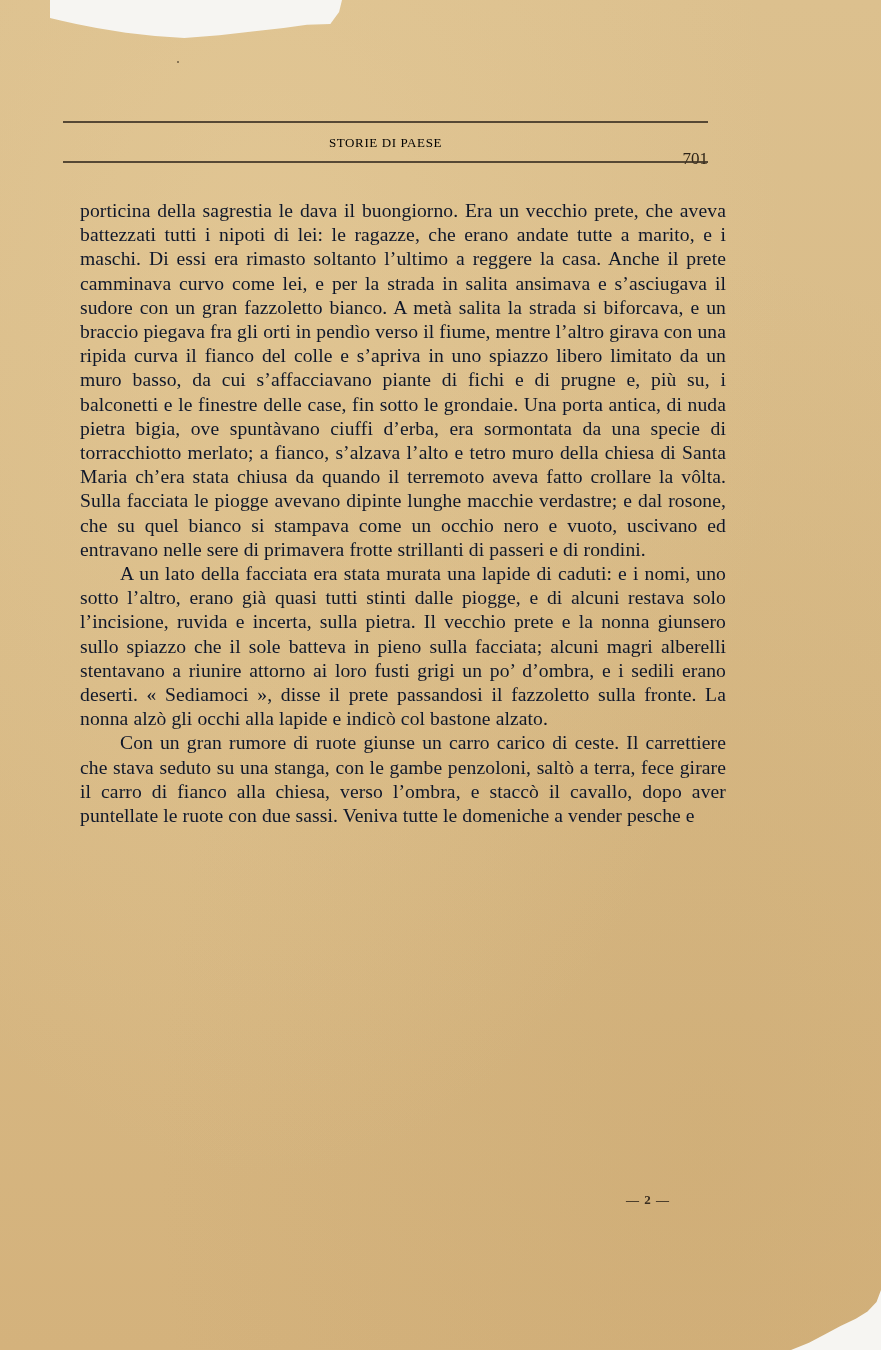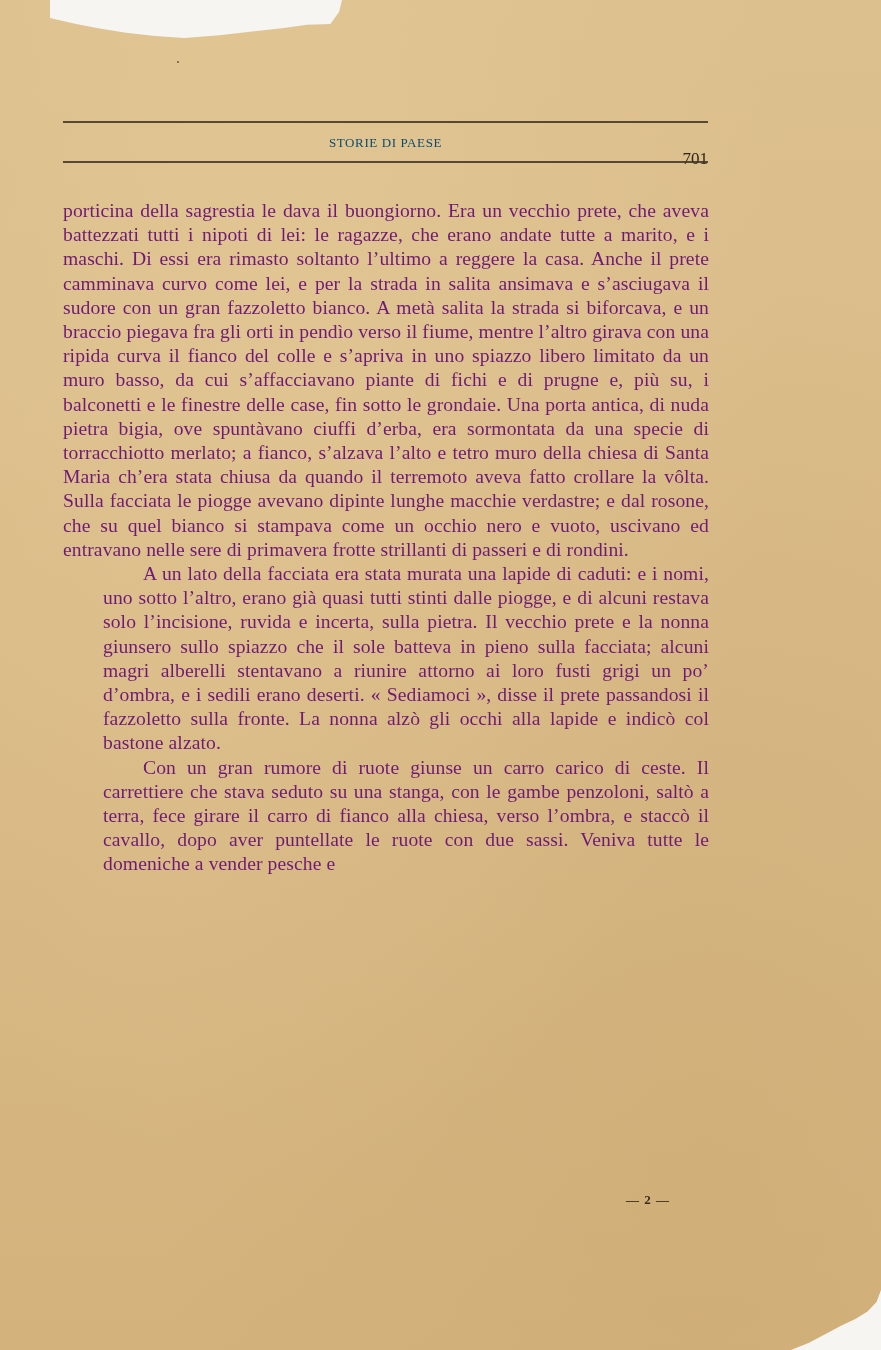--- a/index.html
+++ b/index.html
@@ -64,48 +64,47 @@
     .rule.top { top: 0; }
     .rule.bottom { top: 40px; }
     .head-title {
       position: absolute;
       left: 0;
       width: 645px;
       top: 14px;
       text-align: center;
       font-size: 13px;
       letter-spacing: 0.6px;
-      color: #0c4a6e;
+      color: #000000;
     }
     .head-page {
       position: absolute;
       right: 0;
       top: 11px;
       font-size: 17px;
       color: #2e2418;
       margin-top: 17px;
     }
     .body-text {
       position: absolute;
-      left: 63px;
+      left: 80px;
       top: 199px;
       width: 646px;
       font-size: 19.6px;
       line-height: 24.2px;
       text-align: justify;
       letter-spacing: 0.1px;
-      color: #701a75;
+      color: #0f172a;
     }
     .body-text p {
       margin: 0;
       text-align-last: auto;
     }
     .body-text p.indent {
       text-indent: 40px;
-      margin-left: 40px;
     }
     .body-text p.noindent {
       text-indent: 0;
     }
     .folio {
       position: absolute;
       left: 626px;
       top: 1192px;
       font-size: 13px;
       color: #3a2e20;

